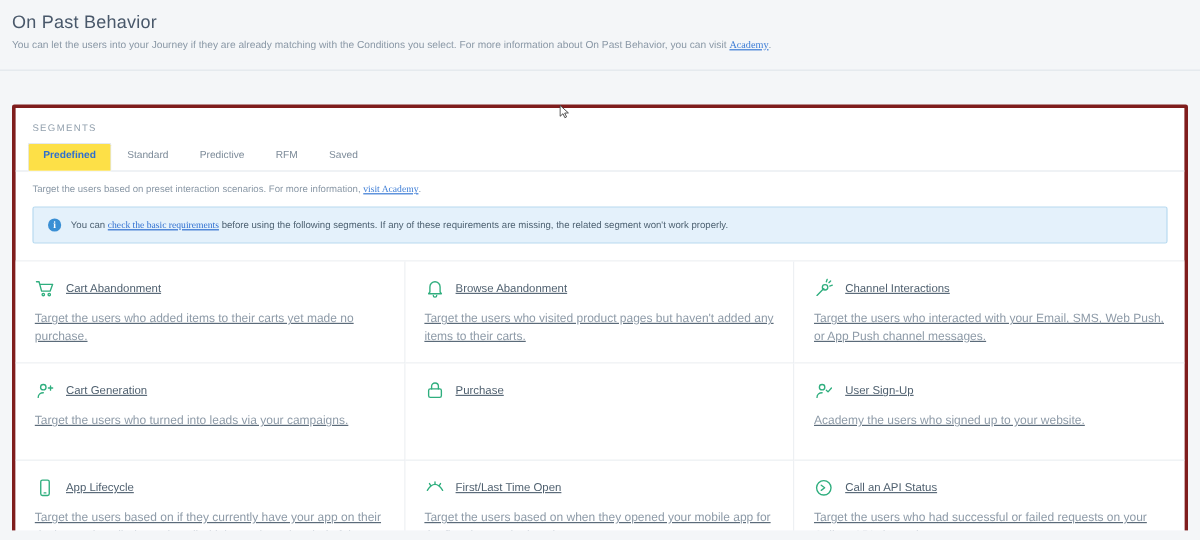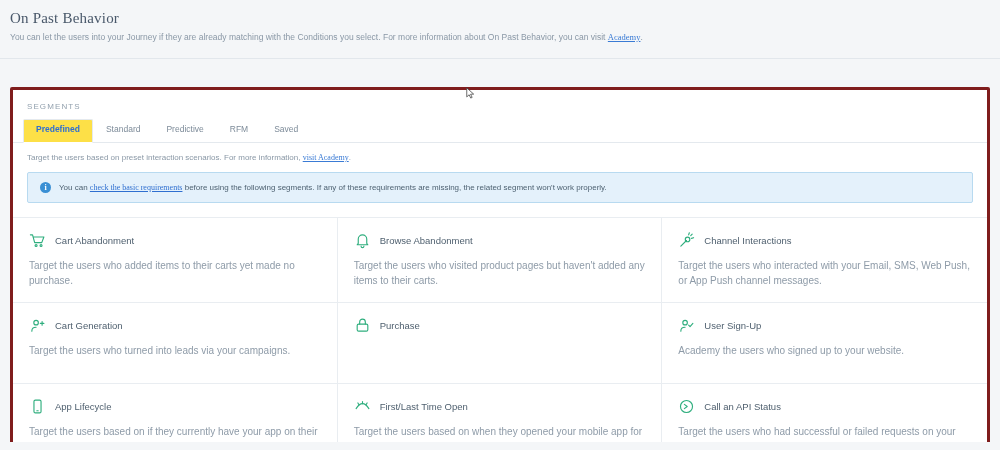--- a/index.html
+++ b/index.html
@@ -16,21 +16,20 @@
   .page-header {
     padding: 10px 10px 8px 10px;
     background: #f4f6f8;
   }
   .page-title {
     font-size: 15px;
     color: #49586a;
     font-weight: 400;
     margin: 0 0 5px 0;
     letter-spacing: .2px;
-    font-family: Liberation Serif, serif;
   }
   .page-subtitle {
     font-size: 8.5px;
     color: #8a98a6;
     margin: 0;
     line-height: 1.3;
   }
   .page-subtitle a, .link {
     color: #3a7bd5;
     text-decoration: underline;
@@ -133,20 +132,21 @@
     grid-template-columns: repeat(3, 1fr);
     border-top: 1px solid #e9edf1;
   }
   .cell {
     border-right: 1px solid #e9edf1;
     border-bottom: 1px solid #e9edf1;
     padding: 14px 16px 14px 16px;
     min-height: 81px;
     cursor: pointer;
     background: #fff;
+    text-decoration: underline;
   }
   .cell:nth-child(3n) { border-right: none; }
   .cell:nth-child(n+7) { border-bottom: none; }
   .cell-head {
     display: flex;
     align-items: center;
     gap: 9px;
     margin-bottom: 9px;
   }
   .cell-icon {

